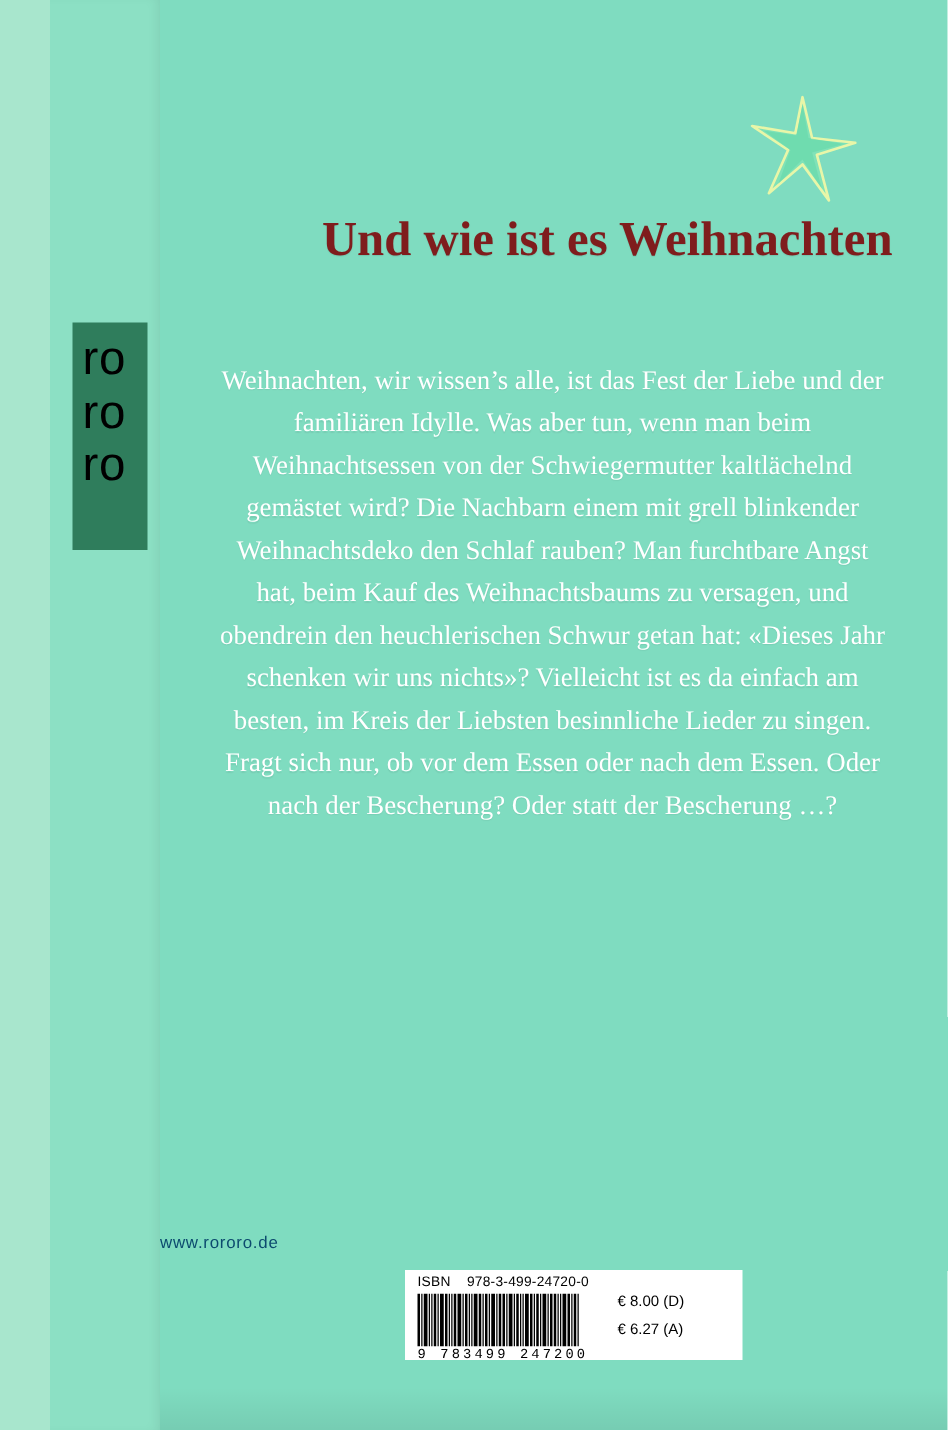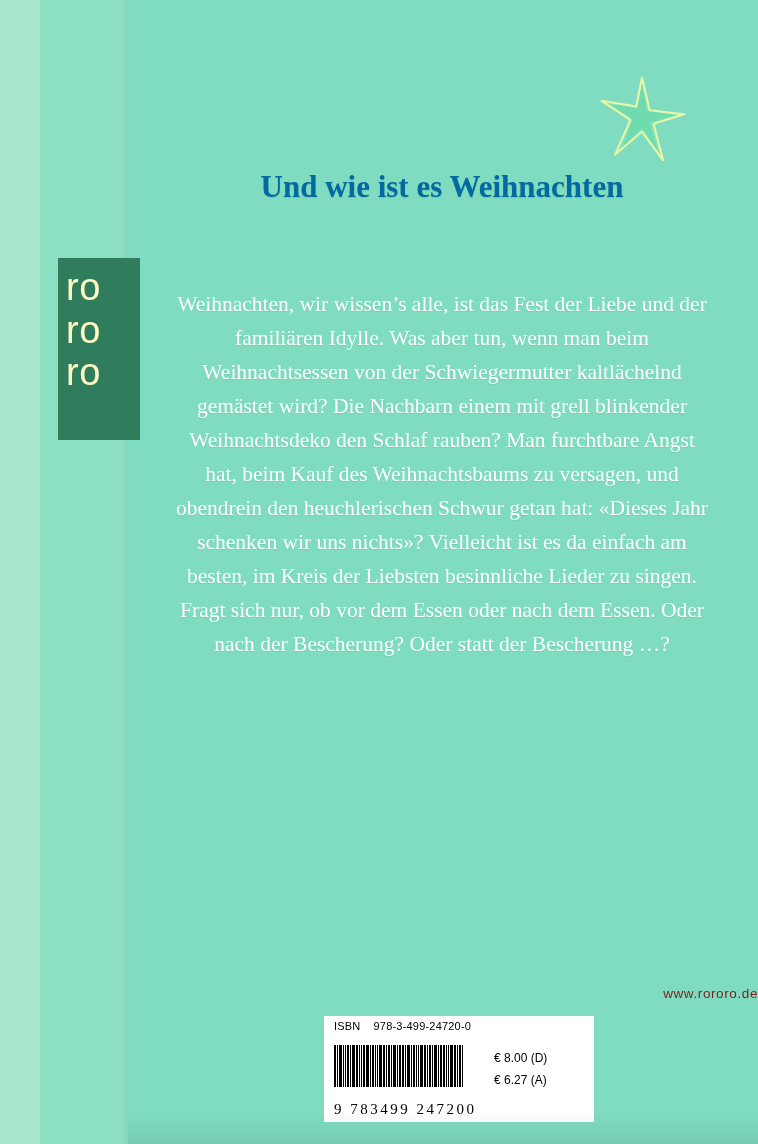--- a/index.html
+++ b/index.html
@@ -50,24 +50,24 @@
     bottom: 0;
     height: 34px;
     background: linear-gradient(to bottom, rgba(0,0,0,0.0), rgba(0,0,0,0.07));
     pointer-events: none;
   }
   
   .logo-block {
     position: absolute;
     left: 58px;
     top: 258px;
-    width: 82px;
+    width: 60px;
     height: 182px;
     background: #2f7d5c;
-    color: #fef9c3;
+    color: #000000;
     font-family: "Liberation Sans", sans-serif;
     font-size: 38px;
     line-height: 1.12;
     letter-spacing: 0.5px;
     padding: 8px 0 0 8px;
     box-sizing: border-box;
   }
   .logo-block span { display: block; }
 
   
@@ -78,25 +78,25 @@
     width: 96px;
     height: 96px;
   }
 
   
   .headline {
     position: absolute;
     left: 170px;
     right: 44px;
     top: 166px;
-    text-align: center;
-    color: #0369a1;
+    text-align: right;
+    color: #7f1d1d;
     font-family: "Liberation Serif", serif;
     font-weight: bold;
-    font-size: 31px;
+    font-size: 39px;
     line-height: 1.35;
     text-shadow: 0 1px 1px rgba(0,0,0,0.10);
   }
 
   
   .blurb {
     position: absolute;
     left: 176px;
     right: 50px;
     top: 288px;
@@ -107,34 +107,34 @@
     line-height: 1.58;
     text-shadow: 0 1px 1px rgba(0,0,0,0.07);
   }
 
   
   .website {
     position: absolute;
     left: 128px;
     right: 0;
     top: 986px;
-    text-align: right;
-    color: #7f1d1d;
+    text-align: left;
+    color: #0c4a6e;
     font-family: "Liberation Sans", sans-serif;
     font-size: 13.5px;
     letter-spacing: 0.6px;
   }
 
   
   .isbn-box {
     position: absolute;
     left: 324px;
     top: 1016px;
     width: 270px;
-    height: 106px;
+    height: 72px;
     background: #ffffff;
     display: flex;
     box-sizing: border-box;
     padding: 4px 13px 4px 6px;
   }
   .isbn-left {
     width: 158px;
     display: flex;
     flex-direction: column;
   }
@@ -154,26 +154,26 @@
     gap: 0px;
     padding-left: 4px;
   }
   .barcode i {
     display: block;
     background: #000;
     height: 42px;
     margin-right: 1px;
   }
   .barcode-digits {
-    font-family: Liberation Serif, serif;
-    font-size: 15px;
+    font-family: Liberation Mono, monospace;
+    font-size: 11px;
     letter-spacing: 2.5px;
     color: #000;
     padding-left: 4px;
-    margin-top: 14px;
+    margin-top: 1px;
   }
   .isbn-right {
     flex: 1;
     display: flex;
     flex-direction: column;
     justify-content: center;
     gap: 8px;
     padding-left: 6px;
   }
   .price {

